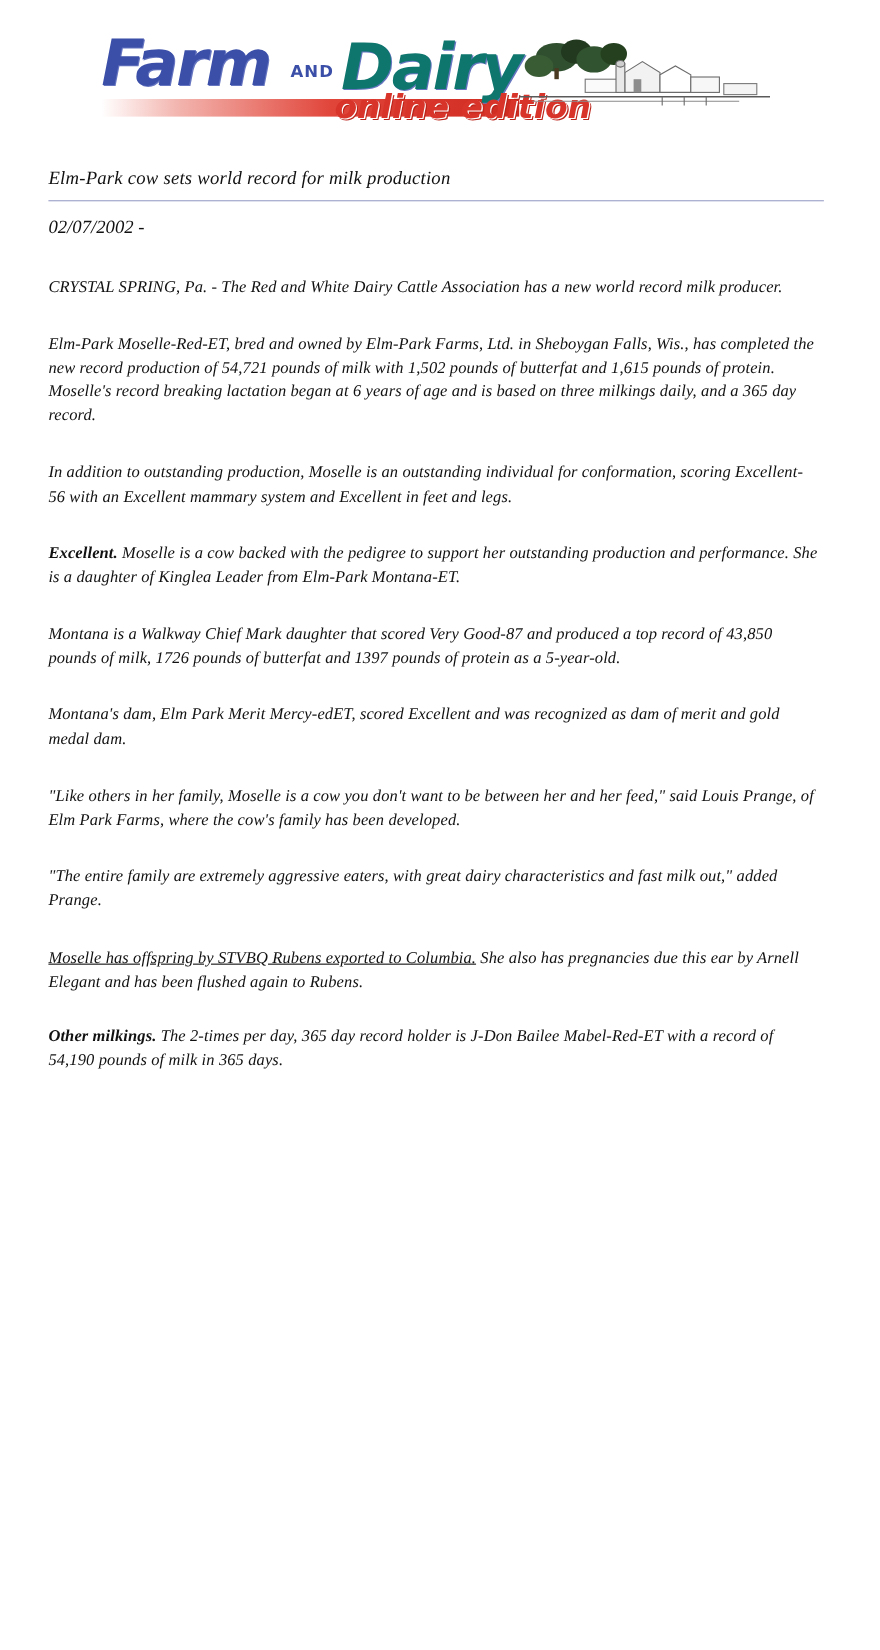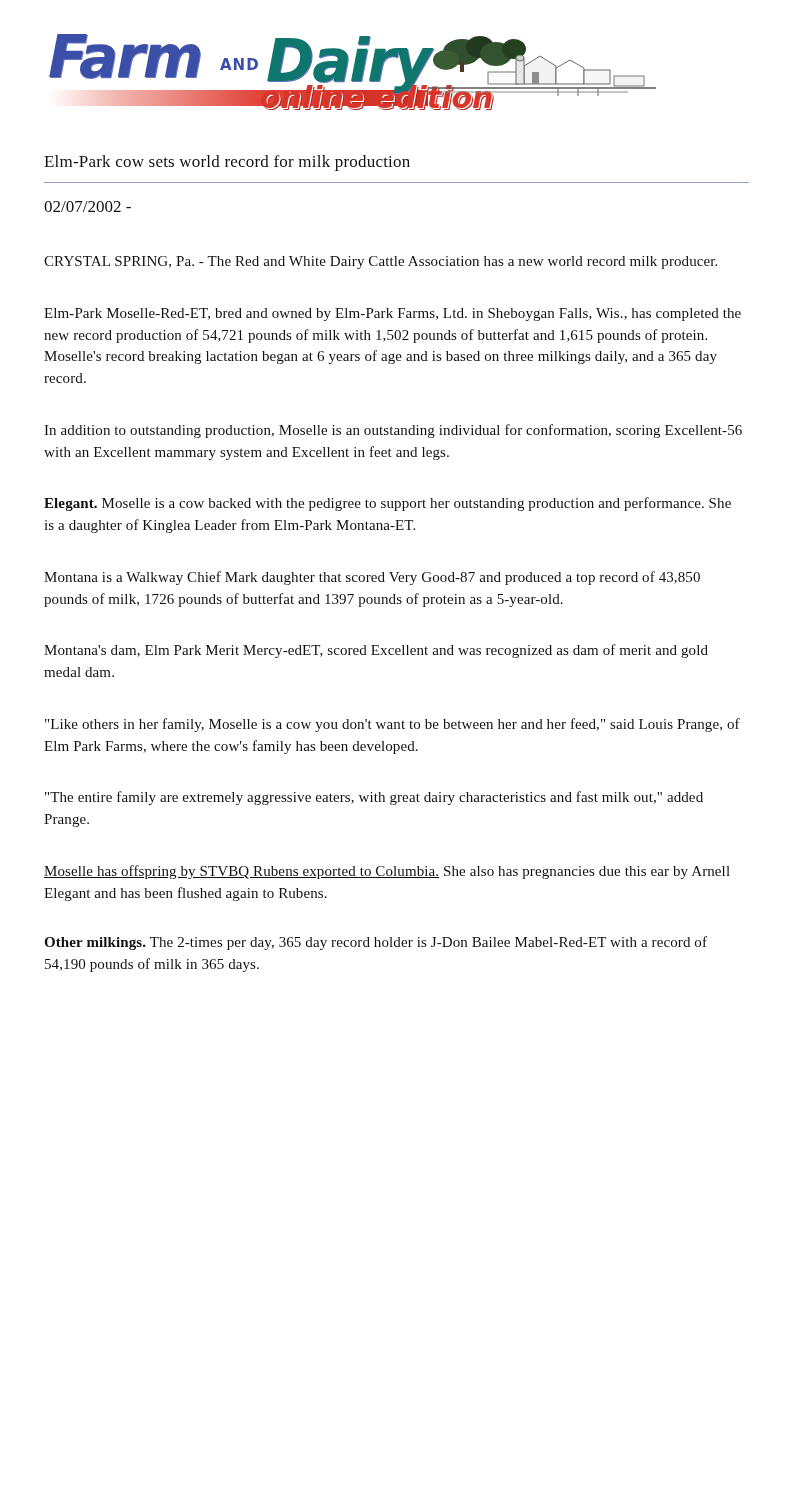--- a/index.html
+++ b/index.html
@@ -25,21 +25,21 @@
 
   
   .masthead {
     position: relative;
     height: 120px;
     margin: 18px 0 0 0;
   }
   .masthead-inner {
     position: relative;
     width: 620px;
-    margin-left: 48px;
+    margin-left: 92px;
     height: 100px;
     text-align: center;
   }
   .logo-word {
     position: absolute;
     top: 10px;
     left: 0;
     font-family: "DejaVu Sans", sans-serif;
     font-weight: bold;
     font-style: italic;
@@ -96,20 +96,21 @@
     position: absolute;
     top: 14px;
     left: 380px;
     width: 230px;
     height: 78px;
   }
 
   
   .article {
     margin: 14px 48px 0 44px;
+    font-style: italic;
   }
   .headline {
     font-size: 17px;
     font-family: "Liberation Serif", serif;
     color: #111;
     padding-bottom: 10px;
     letter-spacing: 0.2px;
   }
   .rule {
     border: none;
@@ -184,21 +185,21 @@
 
     <p class="body">
       <span>Elm-Park Moselle-Red-ET, bred and owned by Elm-Park Farms, Ltd. in Sheboygan Falls, Wis., has completed the new record production of 54,721 pounds of milk with 1,502 pounds of butterfat and 1,615 pounds of protein. Moselle's record breaking lactation began at 6 years of age and is based on three milkings daily, and a 365 day record.</span>
     </p>
 
     <p class="body">
       <span>In addition to outstanding production, Moselle is an outstanding individual for conformation, scoring Excellent-56 with an Excellent mammary system and Excellent in feet and legs.</span>
     </p>
 
     <p class="body">
-      <span class="lead-bold">Elegant.</span><span> Moselle is a cow backed with the pedigree to support her outstanding production and performance. She is a daughter of Kinglea Leader from Elm-Park Montana-ET.</span>
+      <span class="lead-bold">Excellent.</span><span> Moselle is a cow backed with the pedigree to support her outstanding production and performance. She is a daughter of Kinglea Leader from Elm-Park Montana-ET.</span>
     </p>
 
     <p class="body">
       <span>Montana is a Walkway Chief Mark daughter that scored Very Good-87 and produced a top record of 43,850 pounds of milk, 1726 pounds of butterfat and 1397 pounds of protein as a 5-year-old.</span>
     </p>
 
     <p class="body">
       <span>Montana's dam, Elm Park Merit Mercy-edET, scored Excellent and was recognized as dam of merit and gold medal dam.</span>
     </p>
 

